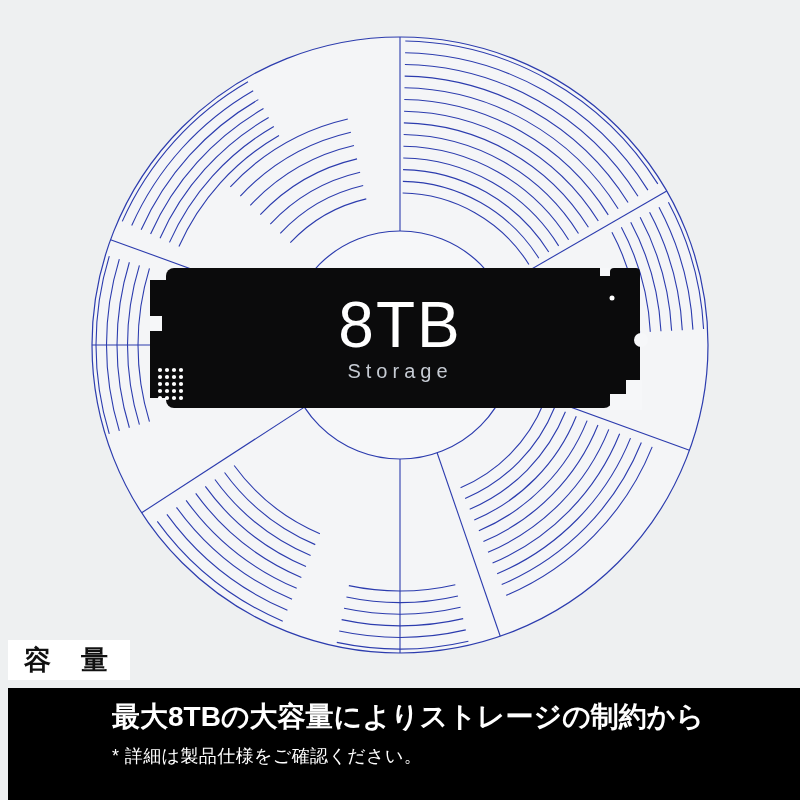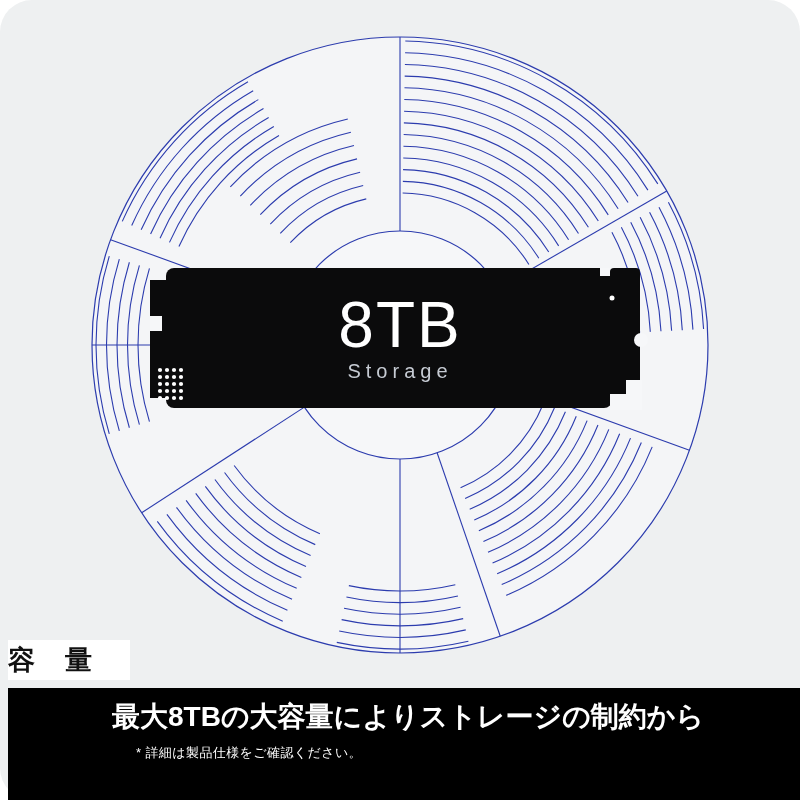--- a/index.html
+++ b/index.html
@@ -1,21 +1,20 @@
 <!DOCTYPE html>
 <html style="--background: #eef0f1; --accent-blue: #2c3cae; --ring-fill: #f4f5f7; --ring-inner-fill: #f6f7f9; --ssd-black: #0b0b0c; --bar-black: #000000; --headline-white: #ffffff; --storage-gray: #c6cbd3; --badge-bg: #ffffff; --badge-text: #111111;"><head>
 <meta charset="utf-8">
 <style>
   * { margin:0; padding:0; box-sizing:border-box; }
   html, body { width:800px; height:800px; overflow:hidden; background:#fff; }
   .stage {
     position:relative; width:800px; height:800px;
     background: var(--background);
     font-family:"Liberation Sans","DejaVu Sans",sans-serif;
-    border-radius:32px;
   }
   .stage svg { position:absolute; top:0; left:0; display:block; }
 
   .ring-outer { fill:var(--ring-fill); stroke:var(--accent-blue); stroke-width:1.2; }
   .ring-inner { fill:var(--ring-inner-fill); stroke:var(--accent-blue); stroke-width:1.2; }
   .arc    { fill:none; stroke:var(--accent-blue); stroke-width:1.1; }
   .radial { stroke:var(--accent-blue); stroke-width:1.1; }
 
   .ssd { fill:var(--ssd-black); }
   .cut { fill:var(--ring-inner-fill); }
@@ -27,29 +26,29 @@
   }
   .ssd-sub {
     fill:var(--storage-gray); font-family:"Liberation Sans","DejaVu Sans",sans-serif;
     font-size:20px; letter-spacing:5px; text-anchor:middle;
   }
 
   .badge {
     position:absolute; left:8px; top:640px; width:122px; height:40px;
     background:var(--badge-bg); color:var(--badge-text);
     font-size:27px; font-weight:700; line-height:40px;
-    letter-spacing:30px; white-space:nowrap; overflow:hidden;
+    padding-left:16px; letter-spacing:30px; white-space:nowrap; overflow:hidden;
   }
 
   .caption-bar {
     position:absolute; left:8px; top:688px; width:800px; height:112px;
     background:var(--bar-black); padding:10px 40px 0 104px;
   }
   .caption-line { color:var(--headline-white); font-size:28px; font-weight:700; line-height:37px; }
-  .caption-foot { color:var(--headline-white); font-size:13px; margin-top:9px; letter-spacing:0.4px;margin-left:24px; }
+  .caption-foot { color:var(--headline-white); font-size:18px; margin-top:9px; letter-spacing:0.4px; }
 </style>
 </head>
 <body>
 
 <div class="stage">
 
   <svg viewBox="0 0 800 688" width="800" height="688">
 
     <circle class="ring-outer" cx="400" cy="345" r="308"></circle>
 

